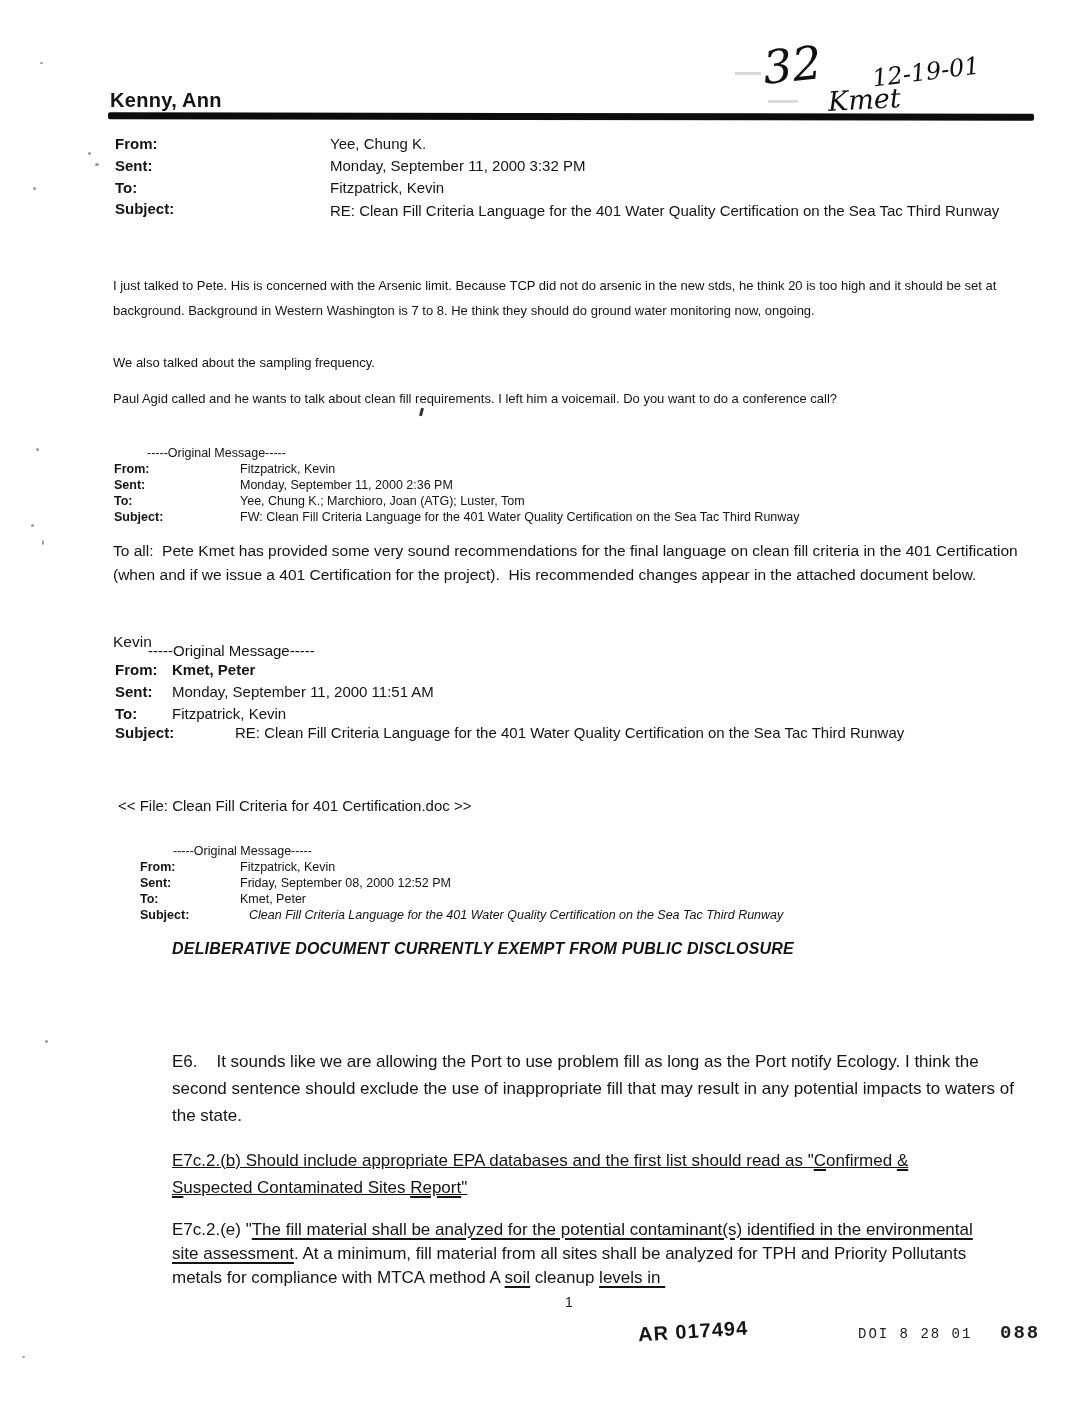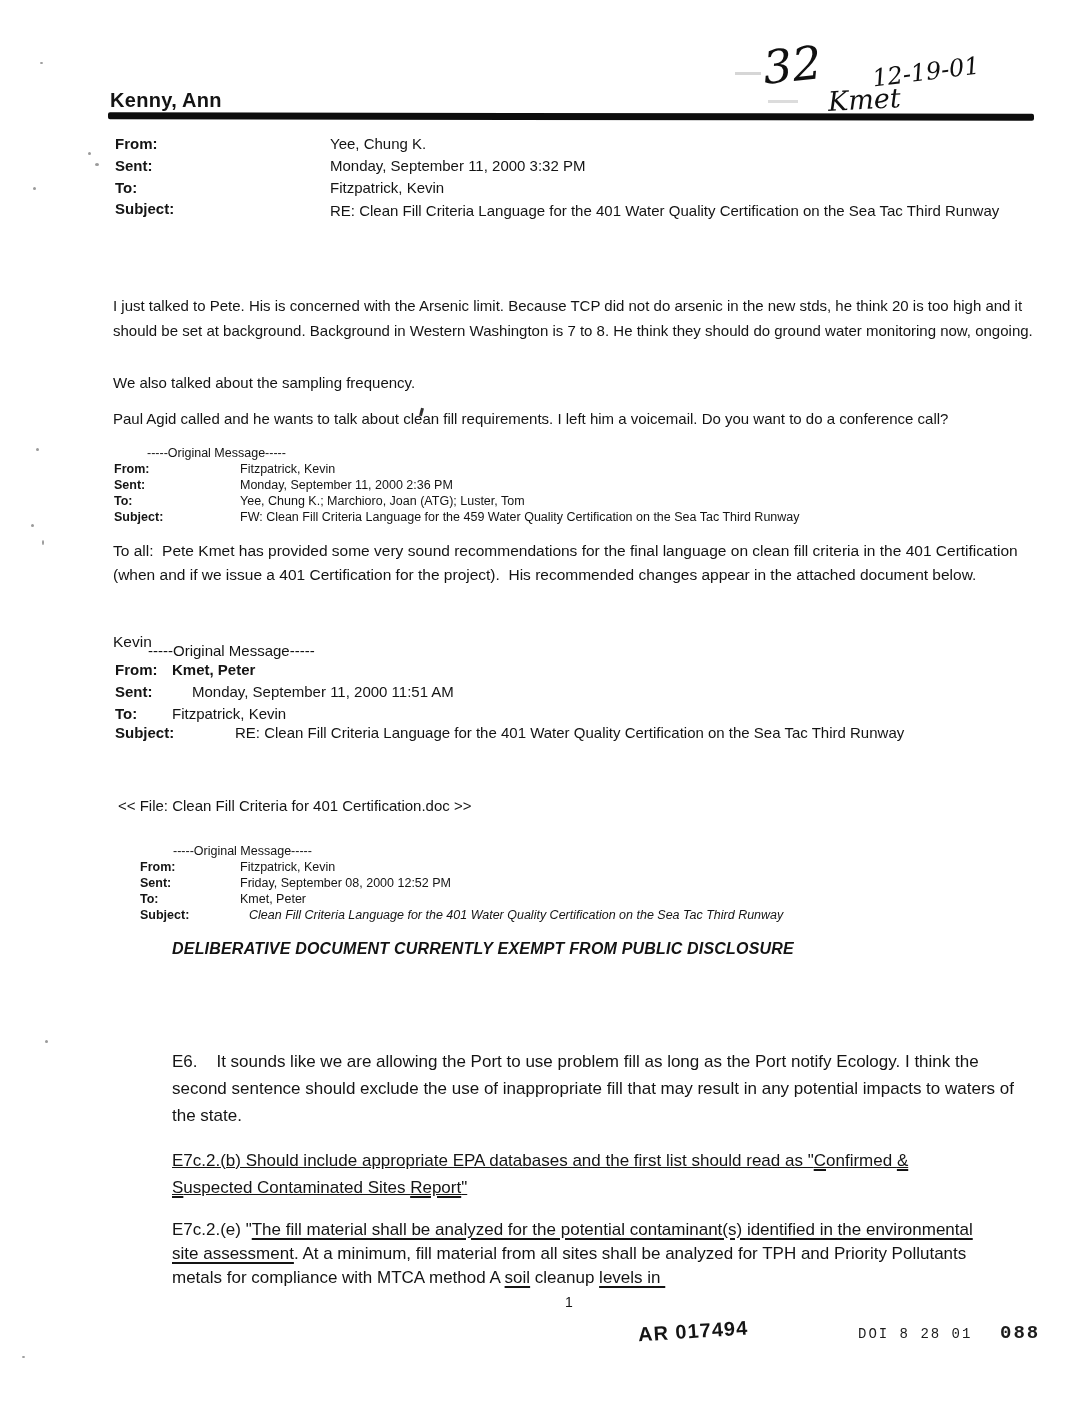--- a/index.html
+++ b/index.html
@@ -15,21 +15,21 @@
   
   .hand{font-family:"DejaVu Serif",serif;font-style:italic;color:#101010;white-space:nowrap;}
   
   .hrow{position:absolute;white-space:nowrap;}
   .hlabel{position:absolute;font-weight:700;}
   .hval{position:absolute;}
   .m1 .hlabel,.m1 .hval{font-size:15px;}
   .m2 .hlabel,.m2 .hval,.m4 .hlabel,.m4 .hval{font-size:12.5px;}
   .m3 .hlabel,.m3 .hval{font-size:15px;}
   .divider{white-space:nowrap;margin-left:33px;}
-  .body-txt{font-size:15px;line-height:25px;margin-top:20px;}
+  .body-txt{font-size:13px;line-height:25px;}
   .body-txt-sm{font-size:15.5px;line-height:21px;}
   .big-txt{font-size:17px;line-height:26px;}
   .notice{font-size:16px;font-weight:700;letter-spacing:.2px;white-space:nowrap;font-style:italic;}
   .u{text-decoration:underline;text-decoration-thickness:2px;text-underline-offset:3px;}
   .stamp-ar{font-size:20px;font-weight:700;letter-spacing:1px;transform:rotate(-3.5deg);white-space:nowrap;}
   .stamp-right{font-family:"Liberation Mono",monospace;color:#1c1c1c;white-space:nowrap;}
   .speck{position:absolute;background:#9a9a9a;border-radius:50%;}
 </style>
 </head>
 <body>
@@ -90,36 +90,36 @@
     <div class="hrow" style="top:478px;">
         <span class="hlabel" style="left:114px;">Sent:</span>
         <span class="hval" style="left:240px;">Monday, September 11, 2000 2:36 PM</span>
       </div>
     <div class="hrow" style="top:494px;">
         <span class="hlabel" style="left:114px;">To:</span>
         <span class="hval" style="left:240px;">Yee, Chung K.; Marchioro, Joan (ATG); Luster, Tom</span>
       </div>
     <div class="hrow" style="top:510px;">
         <span class="hlabel" style="left:114px;">Subject:</span>
-        <span class="hval" style="left:240px;">FW: Clean Fill Criteria Language for the 459 Water Quality Certification on the Sea Tac Third Runway</span>
+        <span class="hval" style="left:240px;">FW: Clean Fill Criteria Language for the 401 Water Quality Certification on the Sea Tac Third Runway</span>
       </div>
   </div>
 
   <div class="abs body-txt-sm" style="left:113px;top:539px;width:927px;font-size:15.5px;line-height:24px;">To all:&nbsp; Pete Kmet has provided some very sound recommendations for the final language on clean fill criteria in the 401 Certification (when and if we issue a 401 Certification for the project).&nbsp; His recommended changes appear in the attached document below.</div>
   <div class="abs body-txt-sm" style="left:113px;top:606px;font-size:15.5px;margin-top:25px;">Kevin</div>
 
   <div class="m3">
     <div class="hrow divider" style="top:642px;left:115px;font-size:15px;">-----Original Message-----</div>
     <div class="hrow" style="top:661px;">
         <span class="hlabel" style="left:115px;">From:</span>
         <span class="hval" style="left:172px;font-weight:700;">Kmet, Peter</span>
       </div>
     <div class="hrow" style="top:683px;">
         <span class="hlabel" style="left:115px;">Sent:</span>
-        <span class="hval" style="left:172px;margin-left:20px;">Monday, September 11, 2000 11:51 AM</span>
+        <span class="hval" style="left:172px;">Monday, September 11, 2000 11:51 AM</span>
       </div>
     <div class="hrow" style="top:705px;">
         <span class="hlabel" style="left:115px;">To:</span>
         <span class="hval" style="left:172px;">Fitzpatrick, Kevin</span>
       </div>
     <div class="hrow" style="top:724px;">
         <span class="hlabel" style="left:115px;">Subject:</span>
         <span class="hval" style="left:235px;">RE: Clean Fill Criteria Language for the 401 Water Quality Certification on the Sea Tac Third Runway</span>
       </div>
   </div>

